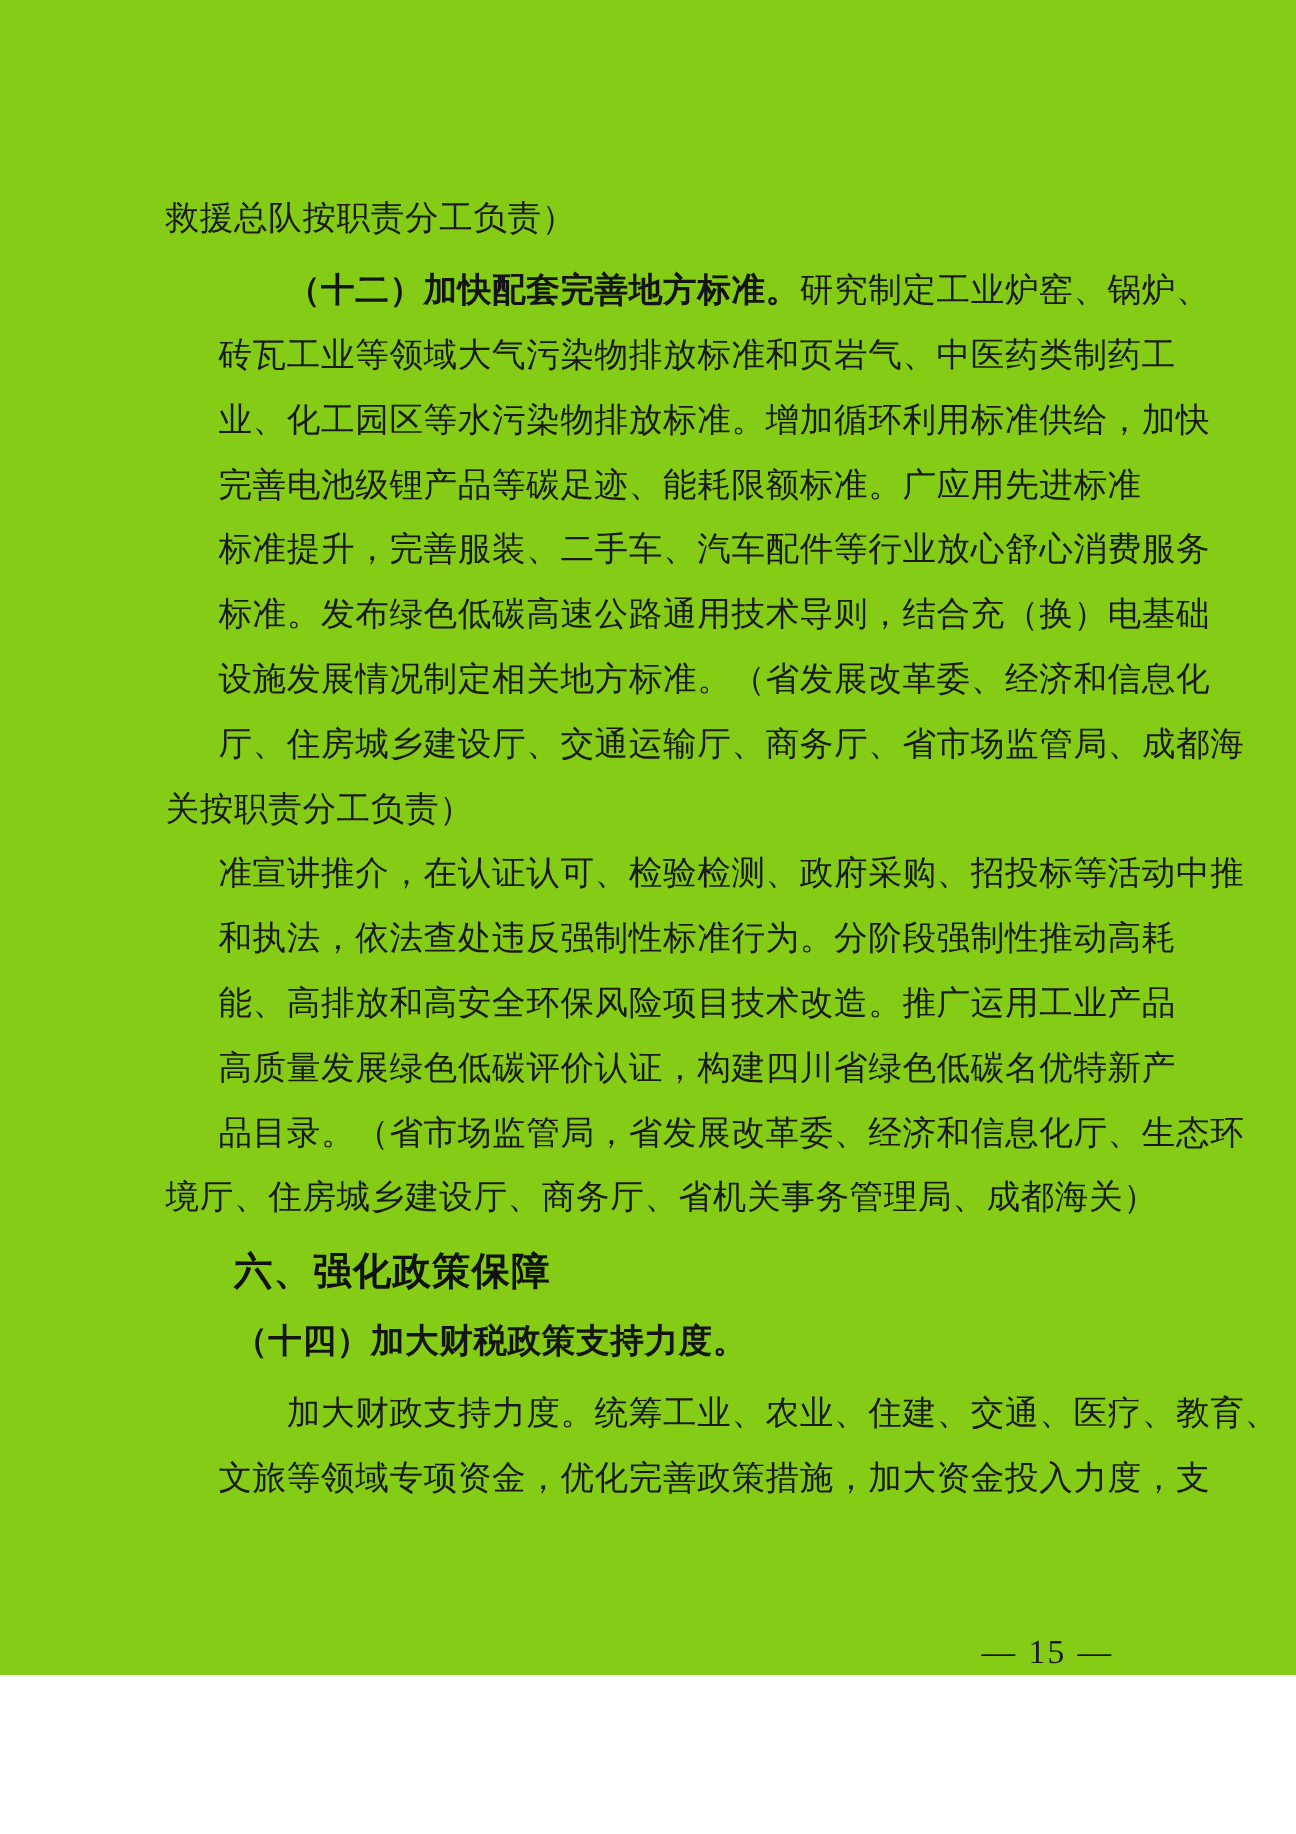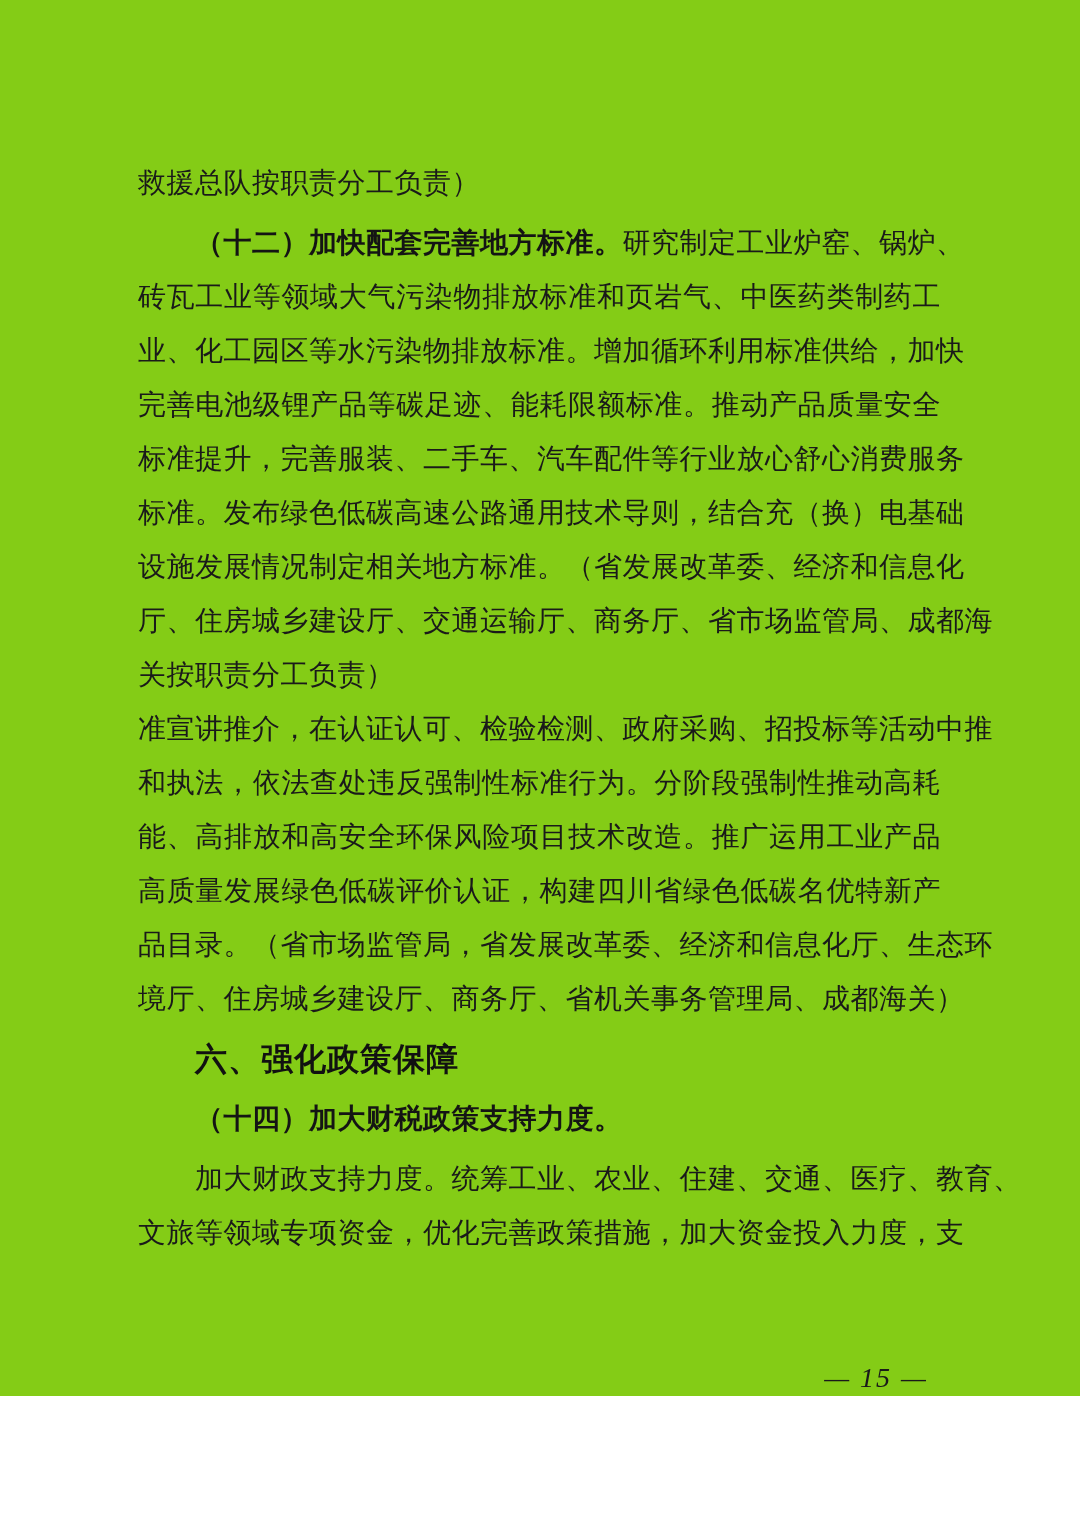--- a/index.html
+++ b/index.html
@@ -26,20 +26,21 @@
     height: 54px;
     line-height: 54px;
     font-size: 28px;
     letter-spacing: 0.5px;
     white-space: nowrap;
     color: #1a1a1a;
   }
   .j {
     text-align: justify;
     text-align-last: justify;
+    margin-left: 44px;
   }
   .indent {
     text-indent: 57px;
   }
   .gap {
     margin-top: 6px;
   }
   .b {
     font-weight: bold;
     color: #141414;
@@ -54,35 +55,34 @@
   .pagenum {
     position: absolute;
     top: 1356px;
     right: 152px;
     height: 44px;
     line-height: 44px;
     font-size: 28px;
     letter-spacing: 2px;
     font-family: "Liberation Serif", "DejaVu Serif", serif;
     color: #1a1a1a;
-    font-style: italic;
   }
 </style>
 </head>
 <body>
 
 <div class="page">
   <div class="content">
 
     <div class="line">救援总队按职责分工负责）</div>
 
     <div class="line j indent gap"><span class="b">（十二）加快配套完善地方标准。</span><span>研究制定工业炉窑、锅炉、</span></div>
     <div class="line j">砖瓦工业等领域大气污染物排放标准和页岩气、中医药类制药工</div>
     <div class="line j">业、化工园区等水污染物排放标准。增加循环利用标准供给，加快</div>
-    <div class="line j">完善电池级锂产品等碳足迹、能耗限额标准。推动产品质量安全</div>
+    <div class="line j">完善电池级锂产品等碳足迹、能耗限额标准。广应用先进标准</div>
     <div class="line j">标准提升，完善服装、二手车、汽车配件等行业放心舒心消费服务</div>
     <div class="line j">标准。发布绿色低碳高速公路通用技术导则，结合充（换）电基础</div>
     <div class="line j">设施发展情况制定相关地方标准。（省发展改革委、经济和信息化</div>
     <div class="line j">厅、住房城乡建设厅、交通运输厅、商务厅、省市场监管局、成都海</div>
     <div class="line">关按职责分工负责）</div>
 
     <div class="line j">准宣讲推介，在认证认可、检验检测、政府采购、招投标等活动中推</div>
     <div class="line j">和执法，依法查处违反强制性标准行为。分阶段强制性推动高耗</div>
     <div class="line j">能、高排放和高安全环保风险项目技术改造。推广运用工业产品</div>
     <div class="line j">高质量发展绿色低碳评价认证，构建四川省绿色低碳名优特新产</div>

